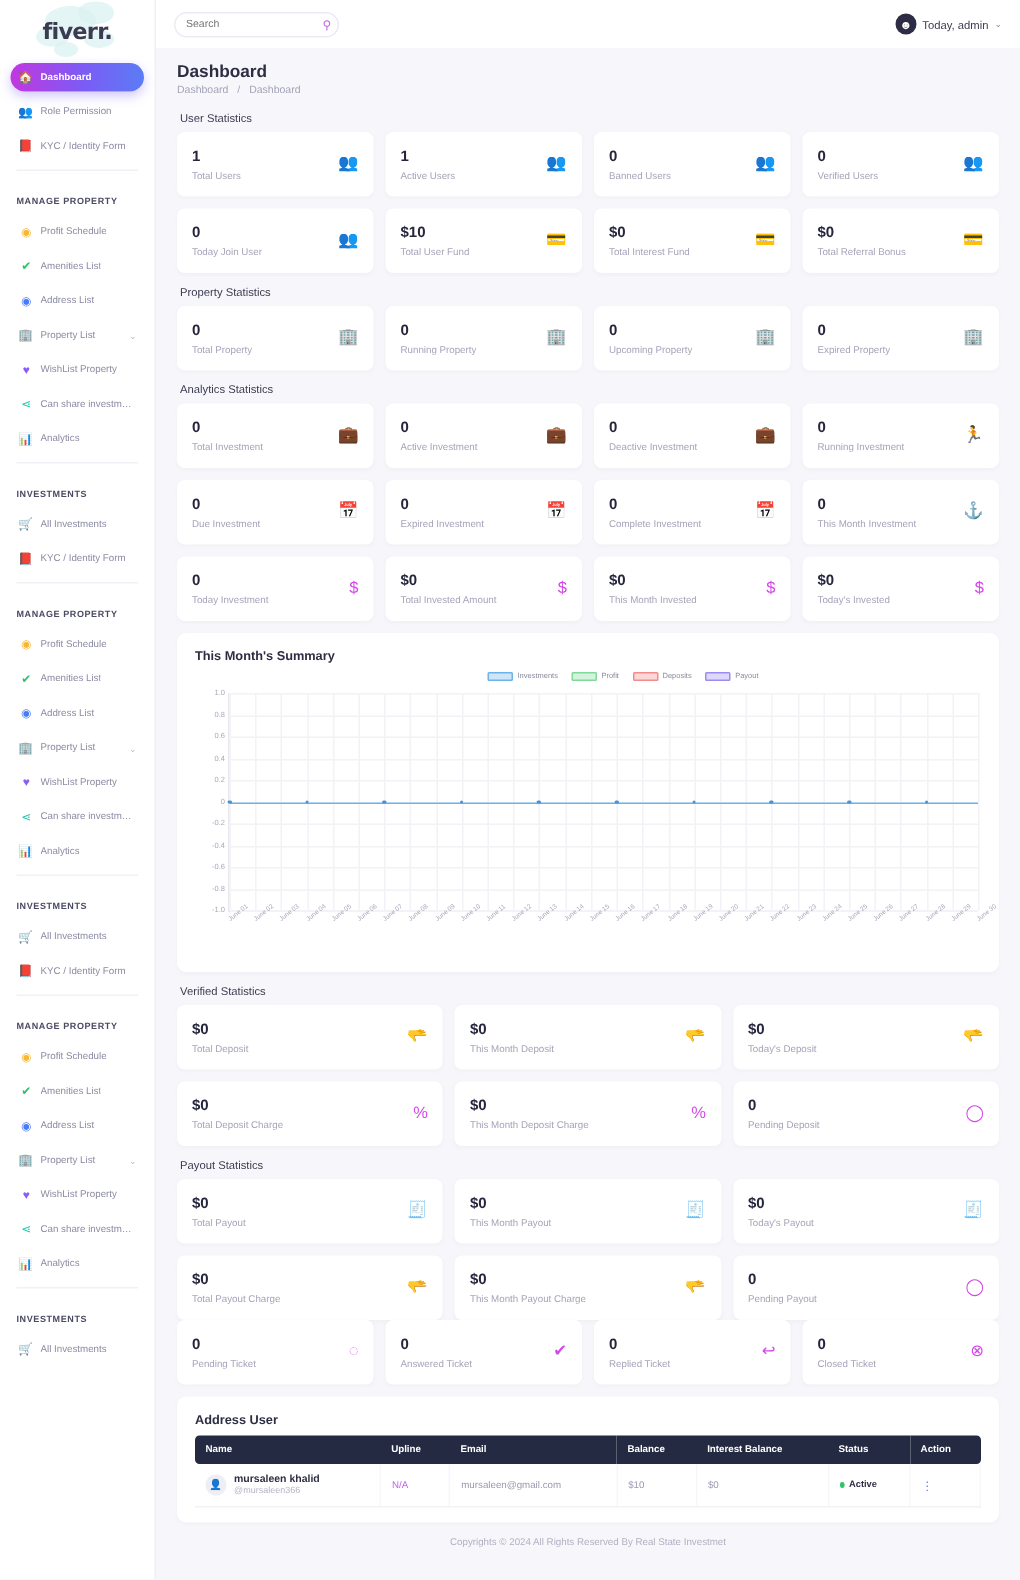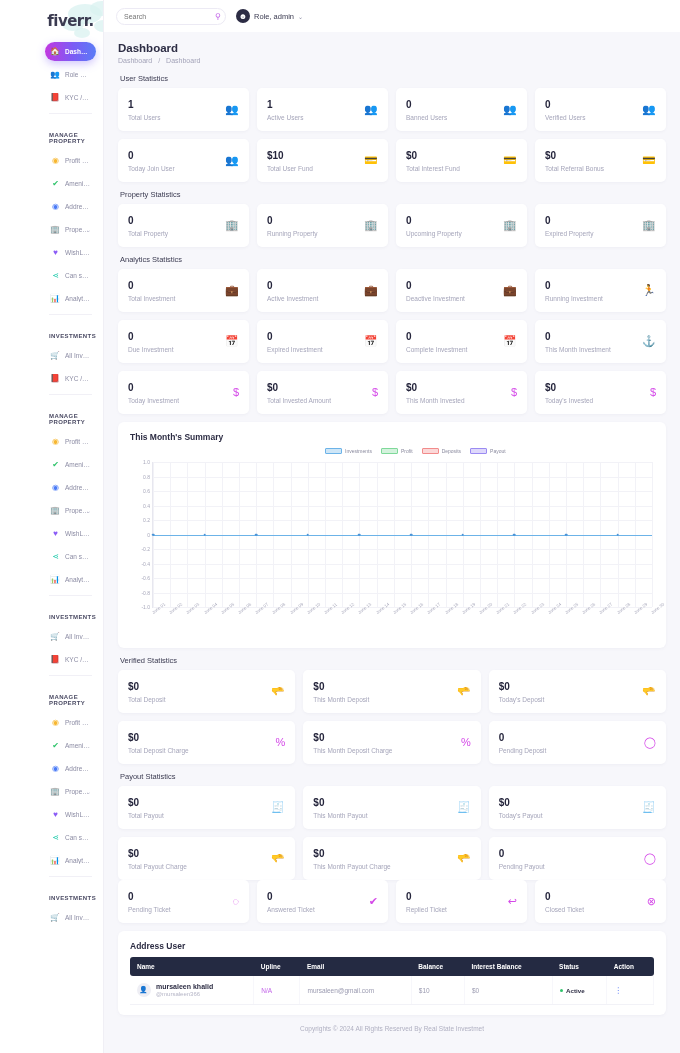--- a/index.html
+++ b/index.html
@@ -15,21 +15,20 @@
 
   
   .sidebar {
     width: 104px;
     flex: 0 0 104px;
     background: #ffffff;
     height: 1053px;
     overflow: hidden;
     position: relative;
     border-right: 1px solid #f0eff5;
-    padding-left: 38px;
   }
   .brand {
     height: 42px;
     display: flex; align-items: center; justify-content: center;
     position: relative;
   }
   .brand-logo {
     font-family: "DejaVu Sans", sans-serif;
     font-size: 15px;
     font-weight: bold;
@@ -95,21 +94,21 @@
   .nav-item.active .label { color: #fff; font-weight: bold; }
   .nav-divider { height: 1px; background: #f1f0f6; margin: 6px 4px; }
 
   
   .main { flex: 1; height: 1053px; overflow: hidden; position: relative; background: #f7f7fb; }
   .topbar {
     height: 32px;
     background: #fff;
     display: flex;
     align-items: center;
-    justify-content: flex-start;
+    justify-content: space-between;
     padding: 0 12px;
     gap: 10px;
   }
   .search-box {
     width: 110px; height: 17px;
     border: 1px solid #eceaf4;
     border-radius: 10px;
     display: flex; align-items: center;
     padding: 0 7px;
     background: #fff;
@@ -413,21 +412,21 @@
 
   <div class="main">
 
     <header class="topbar">
       <div class="search-box">
         <input type="text" placeholder="Search" style="">
         <span class="search-ico">⚲</span>
       </div>
       <div class="user-menu">
         <div class="avatar-head">☻</div>
-        <span class="user-name">Role, admin</span>
+        <span class="user-name">Today, admin</span>
         <span class="user-caret">⌄</span>
       </div>
     </header>
 
     <div class="content">
 
       <div class="page-title">Dashboard</div>
       <div class="breadcrumb">
         <span>Dashboard</span>
         <span class="sep">/</span>

